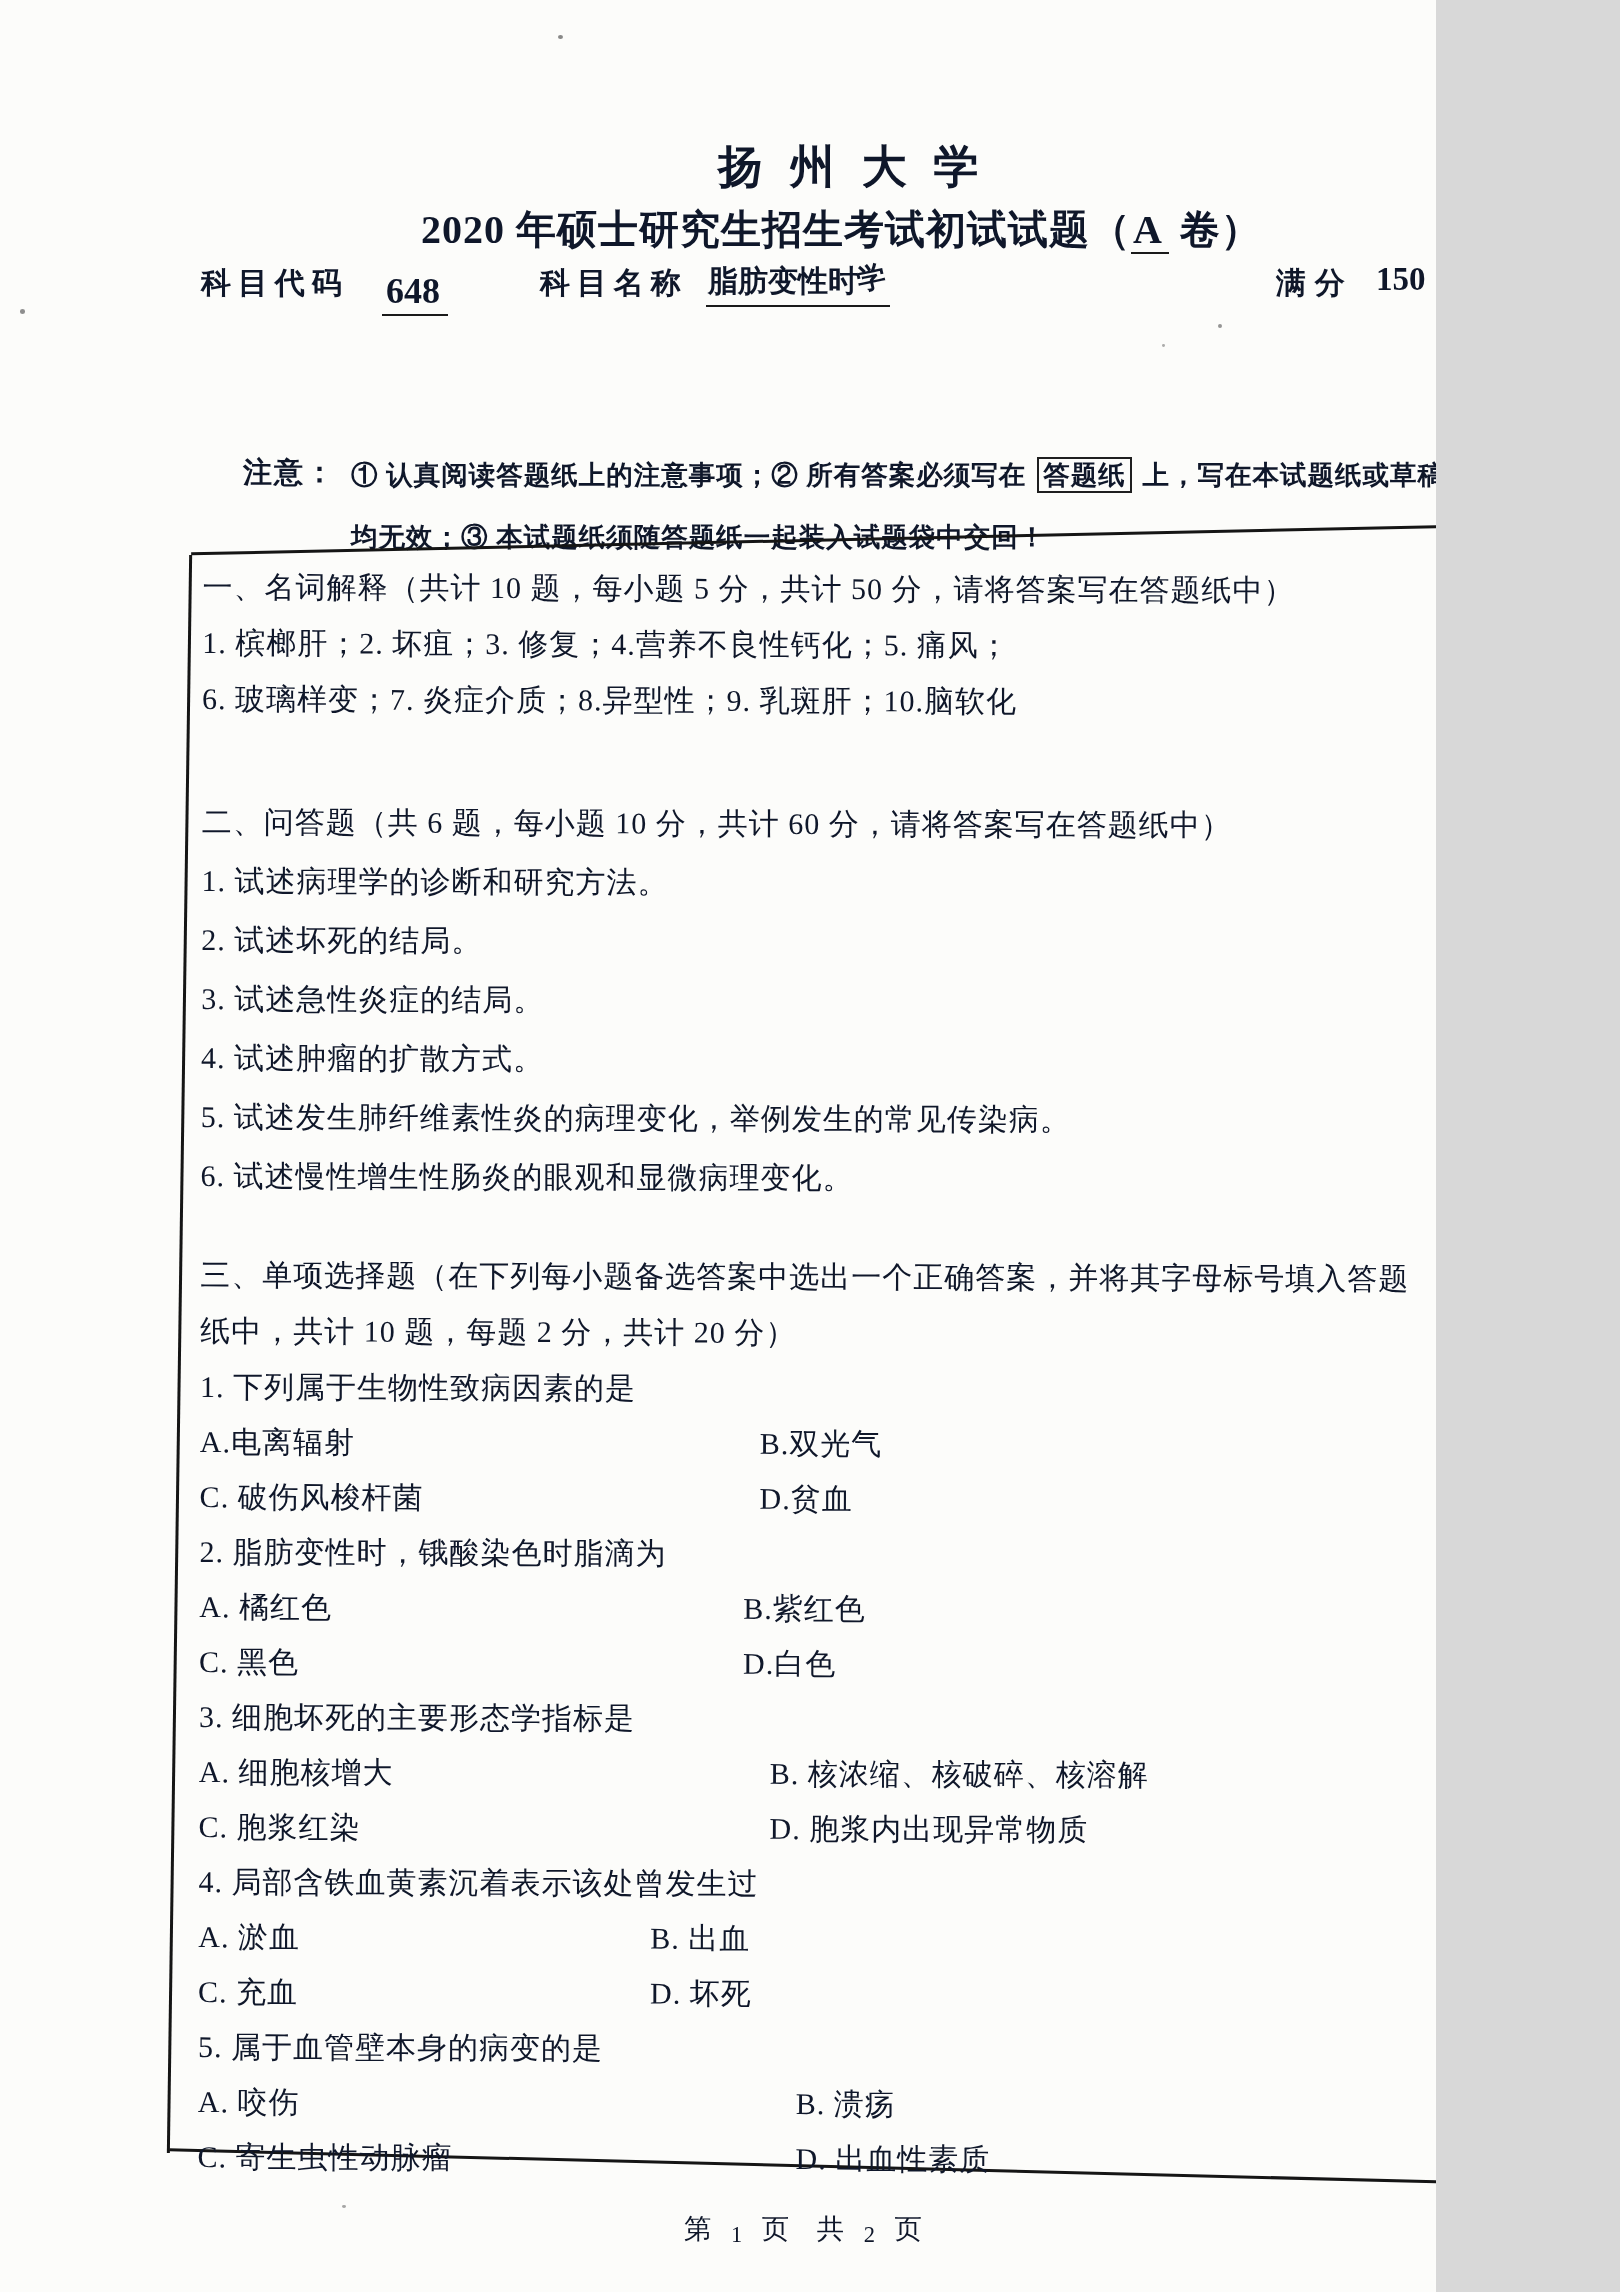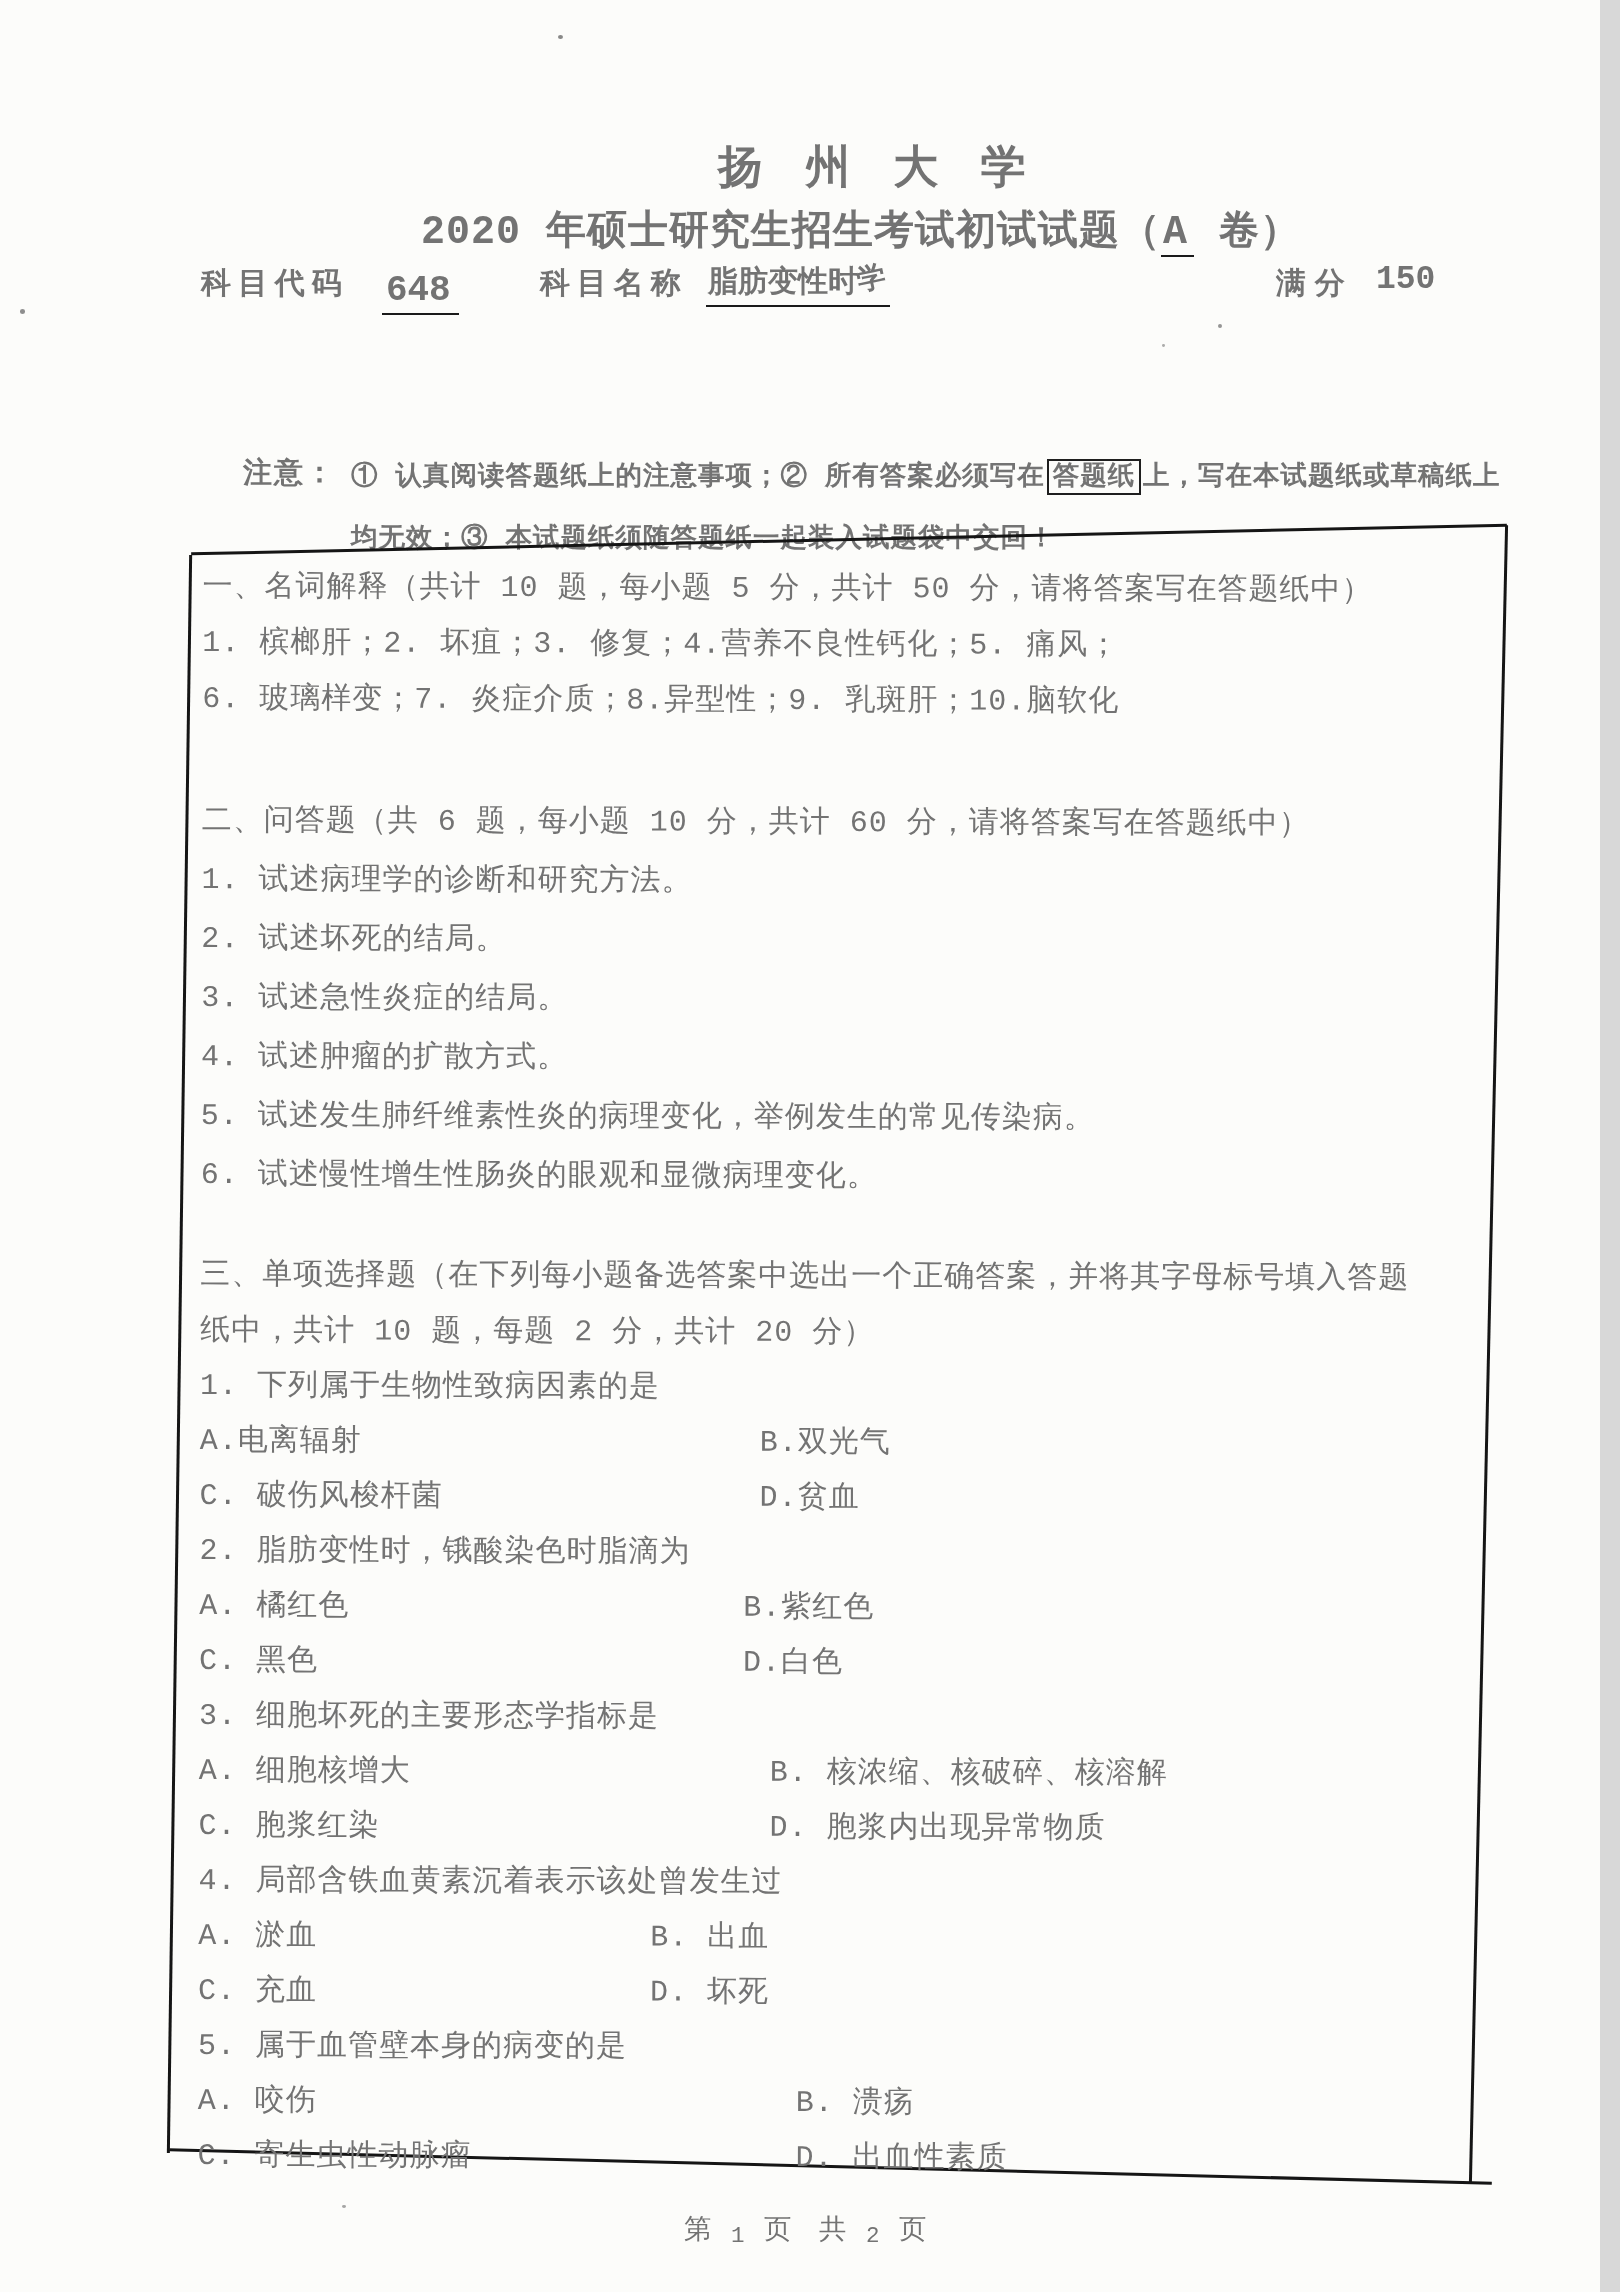--- a/index.html
+++ b/index.html
@@ -1,21 +1,21 @@
 <!DOCTYPE html>
 <html><head>
 <meta charset="utf-8">
 <style>
   html,body{margin:0;padding:0;background:#d8d8d8;}
   .sheet{
     position:relative;
-    width:1600px;height:2293px;
+    width:1436px;height:2293px;
     background:#fcfcfa;
-    font-family:Liberation Mono, monospace;
-    color:#737373;
+    font-family:Liberation Serif, serif;
+    color:#0f172a;
     overflow:hidden;
   }
   
   .title{
     position:absolute;left:718px;top:137px;
     font-size:45px;font-weight:bold;letter-spacing:7.8px;white-space:nowrap;
   }
   .subtitle{
     position:absolute;left:421px;top:202px;
     font-size:40px;font-weight:bold;letter-spacing:1px;white-space:nowrap;
@@ -24,21 +24,21 @@
   .lbl-code{position:absolute;left:201px;top:263px;font-size:30px;font-weight:bold;letter-spacing:6.9px;}
   .val-code{position:absolute;left:382px;top:270px;font-size:36px;font-weight:bold;border-bottom:2.9px solid #1a1a1a;padding:0 7.8px 2px 3.9px;text-align:right;}
   .lbl-name{position:absolute;left:540px;top:263px;font-size:30px;font-weight:bold;letter-spacing:6.9px;}
   .val-name{position:absolute;left:706px;top:261px;font-size:30px;font-weight:bold;border-bottom:2.9px solid #1a1a1a;padding:0 3.9px 2.9px 2px;}
   .hand{display:inline-block;transform:rotate(-12deg) translateY(-3.9px);font-size:0.95em;}
   .lbl-score{position:absolute;left:1276px;top:263px;font-size:30px;font-weight:bold;letter-spacing:8.8px;}
   .val-score{position:absolute;left:1376px;top:261px;font-size:33px;font-weight:bold;}
   
   .notice-label{position:absolute;left:243px;top:453px;font-size:29px;font-weight:bold;letter-spacing:2px;}
   .notice-l1{position:absolute;left:351px;top:457px;font-size:26.5px;font-weight:bold;letter-spacing:1px;white-space:nowrap;}
-  .boxed{border:2px solid #1f1f1f;padding:1px 3.9px;margin:0 2px;}
+  .boxed{border:2px solid #1f1f1f;padding:1px 3.9px;margin:0 11px;}
   .notice-l2{position:absolute;left:351px;top:519px;font-size:26.5px;font-weight:bold;letter-spacing:1px;white-space:nowrap;}
   
   .b-line{position:absolute;background:#151515;}
   .b-top{left:191px;top:538px;width:1316px;height:2.9px;transform:rotate(-1.25deg);}
   .b-bottom{left:169px;top:2165px;width:1323px;height:2.9px;transform:rotate(1.45deg);}
   .b-left{left:178px;top:555px;width:2.9px;height:1598px;transform:rotate(0.8deg);}
   .b-right{left:1487px;top:525px;width:2.9px;height:1658px;transform:rotate(1.25deg);}
   
   .qcontent{
     position:absolute;left:181px;top:559px;width:1304px;

